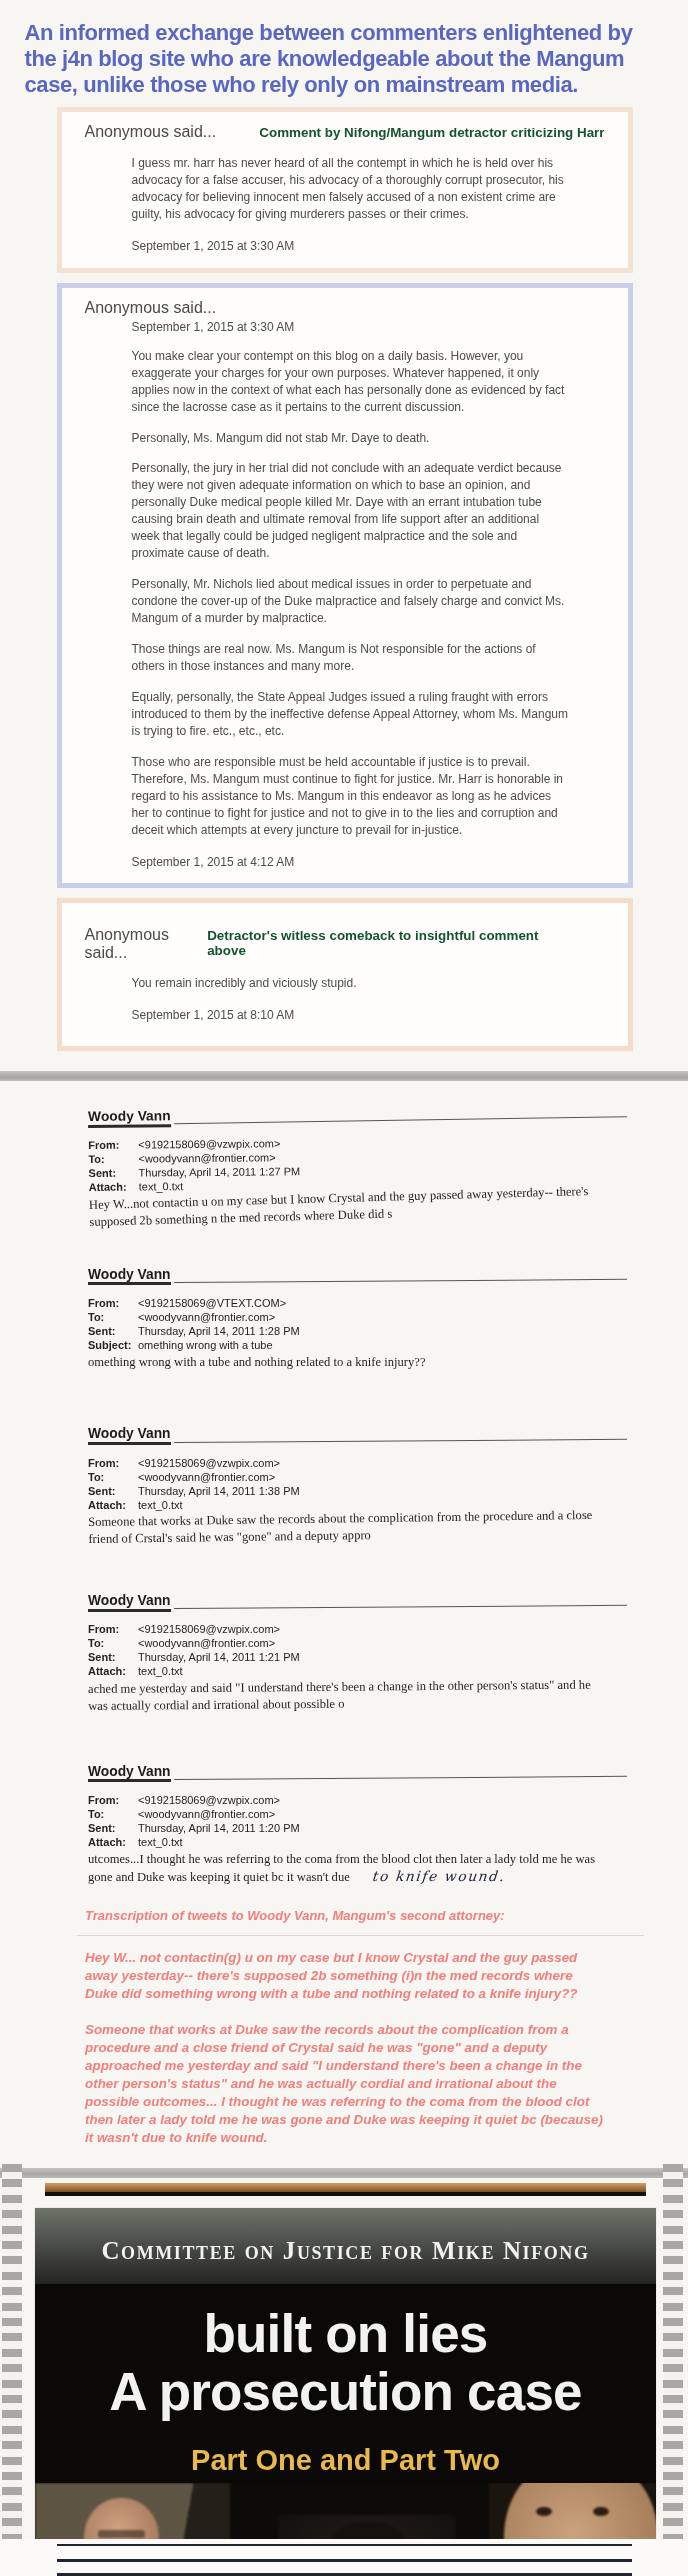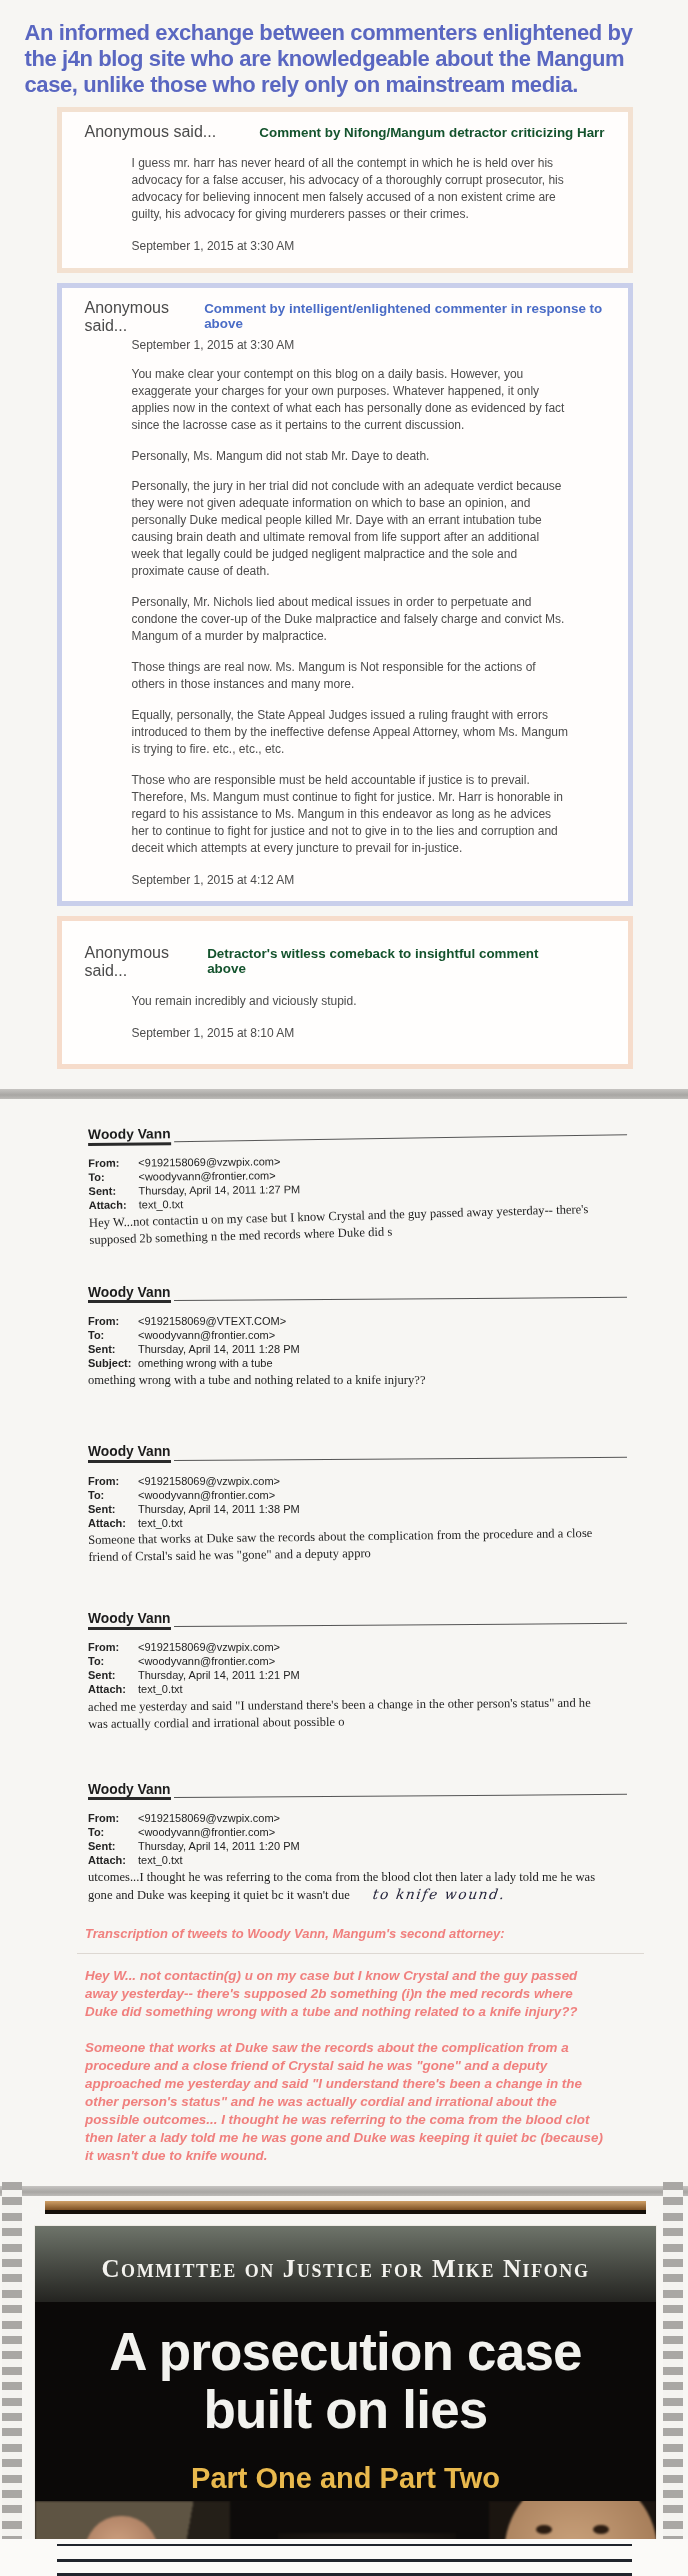--- a/index.html
+++ b/index.html
@@ -94,21 +94,20 @@
     </div>
     <div class="comment-body">
       <p>I guess mr. harr has never heard of all the contempt in which he is held over his advocacy for a false accuser, his advocacy of a thoroughly corrupt prosecutor, his advocacy for believing innocent men falsely accused of a non existent crime are guilty, his advocacy for giving murderers passes or their crimes.</p>
     </div>
     <div class="comment-date">September 1, 2015 at 3:30 AM</div>
   </div>
 
   <div class="comment-box cb-blue">
     <div class="comment-head">
       <span class="comment-author">Anonymous said...</span>
-      <span class="annotation ann-blue">Comment by intelligent/enlightened commenter in response to above</span>
     </div>
     <div class="comment-date-top">September 1, 2015 at 3:30 AM</div>
     <div class="comment-body">
       <p>You make clear your contempt on this blog on a daily basis. However, you exaggerate your charges for your own purposes. Whatever happened, it only applies now in the context of what each has personally done as evidenced by fact since the lacrosse case as it pertains to the current discussion.</p>
       <p>Personally, Ms. Mangum did not stab Mr. Daye to death.</p>
       <p>Personally, the jury in her trial did not conclude with an adequate verdict because they were not given adequate information on which to base an opinion, and personally Duke medical people killed Mr. Daye with an errant intubation tube causing brain death and ultimate removal from life support after an additional week that legally could be judged negligent malpractice and the sole and proximate cause of death.</p>
       <p>Personally, Mr. Nichols lied about medical issues in order to perpetuate and condone the cover-up of the Duke malpractice and falsely charge and convict Ms. Mangum of a murder by malpractice.</p>
       <p>Those things are real now. Ms. Mangum is Not responsible for the actions of others in those instances and many more.</p>
       <p>Equally, personally, the State Appeal Judges issued a ruling fraught with errors introduced to them by the ineffective defense Appeal Attorney, whom Ms. Mangum is trying to fire. etc., etc., etc.</p>
       <p>Those who are responsible must be held accountable if justice is to prevail. Therefore, Ms. Mangum must continue to fight for justice. Mr. Harr is honorable in regard to his assistance to Ms. Mangum in this endeavor as long as he advices her to continue to fight for justice and not to give in to the lies and corruption and deceit which attempts at every juncture to prevail for in-justice.</p>
@@ -274,22 +273,22 @@
 
   <div class="tan-bar"></div>
 
   <div class="poster-area">
     <div class="film-edge film-left"></div>
     <div class="film-edge film-right"></div>
 
     <div class="poster">
       <div class="poster-committee">Committee on Justice for Mike Nifong</div>
       <div class="poster-title">
+        <div>built on lies</div>
         <div>A prosecution case</div>
-        <div>built on lies</div>
       </div>
       <div class="poster-part">Part One and Part Two</div>
 
       <div class="poster-collage">
 
         <div class="photo" style="left:0;top:0;width:195px;height:178px;background:linear-gradient(100deg,#5e5443 0 70%,#241f18 70%);">
           <div class="shape" style="left:49px;top:14.6px;width:75px;height:81px;border-radius:48% 48% 44% 44%;background:radial-gradient(circle at 45% 38%,#cfa181,#a3765a 75%);"></div>
           <div class="shape" style="left:63px;top:47px;width:47px;height:8px;background:rgba(40,30,25,.55);border-radius:3.2px;"></div>
 
         </div>

